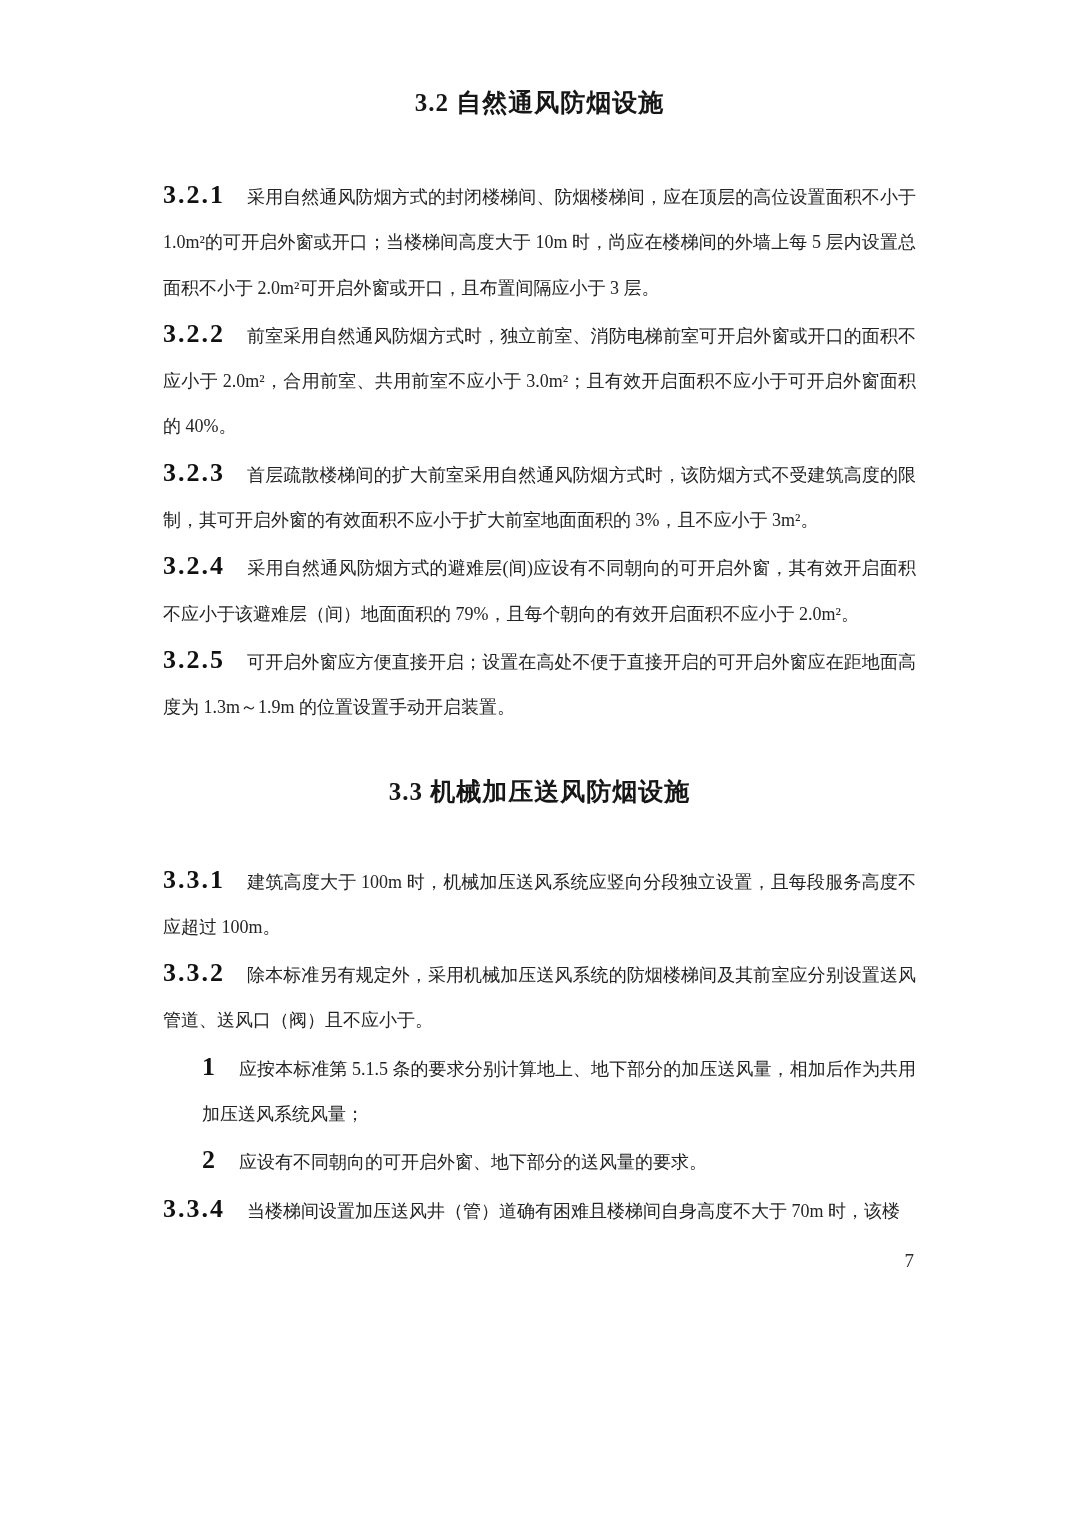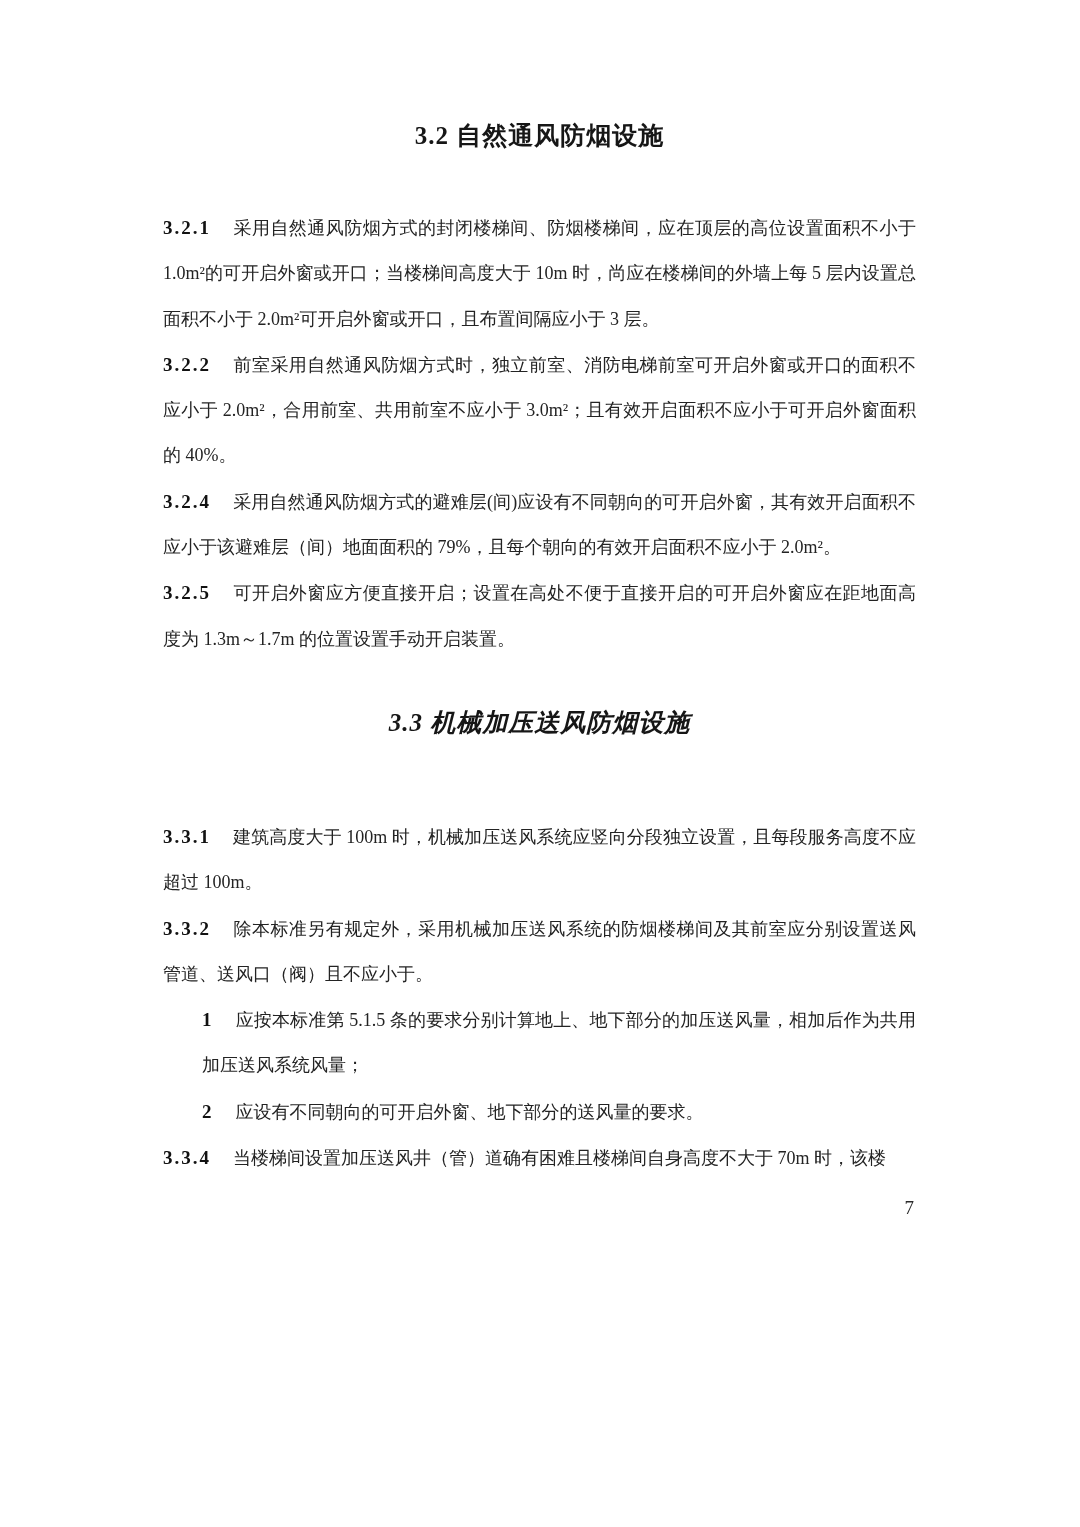--- a/index.html
+++ b/index.html
@@ -12,48 +12,47 @@
     height: 1527px;
     position: relative;
     color: #1f1f1f;
     font-family: "Liberation Serif", "DejaVu Serif", serif;
     overflow: hidden;
   }
   .page {
     box-sizing: border-box;
     width: 1080px;
     height: 1527px;
-    padding: 117px 164px 20px 163px;
+    padding: 84px 164px 20px 163px;
     background: #ffffff;
   }
   h2.section-heading {
     margin: 0 0 50px 0;
     font-size: 25px;
     line-height: 38px;
     font-weight: 700;
     text-align: center;
     color: #161616;
     letter-spacing: 1px;
   }
   h2.section-heading.second {
     margin-top: 42px;
-    margin-bottom: 72px;
-    font-style: italic;
+    margin-bottom: 46px;
   }
   p.clause {
     margin: 0;
     font-size: 18px;
     line-height: 45.3px;
     text-align: justify;
     text-justify: inter-ideograph;
     color: #232323;
   }
   p.clause .num {
     font-weight: 700;
-    font-size: 19px;
+    font-size: 26px;
     letter-spacing: 2px;
     margin-right: 22px;
     color: #111111;
     white-space: nowrap;
   }
   p.clause.sub {
     padding-left: 39px;
   }
   p.clause.sub .num {
     letter-spacing: 0;
@@ -77,27 +76,30 @@
     <h2 class="section-heading">3.2 自然通风防烟设施</h2>
 
     <p class="clause">
       <span class="num">3.2.1</span><span>采用自然通风防烟方式的封闭楼梯间、防烟楼梯间，应在顶层的高位设置面积不小于 1.0m²的可开启外窗或开口；当楼梯间高度大于 10m 时，尚应在楼梯间的外墙上每 5 层内设置总面积不小于 2.0m²可开启外窗或开口，且布置间隔应小于 3 层。</span>
     </p>
 
     <p class="clause">
       <span class="num">3.2.2</span><span>前室采用自然通风防烟方式时，独立前室、消防电梯前室可开启外窗或开口的面积不应小于 2.0m²，合用前室、共用前室不应小于 3.0m²；且有效开启面积不应小于可开启外窗面积的 40%。</span>
     </p>
 
+    <p class="clause">
+      <span class="num">3.2.3</span><span>首层疏散楼梯间的扩大前室采用自然通风防烟方式时，该防烟方式不受建筑高度的限制，其可开启外窗的有效面积不应小于扩大前室地面面积的 3%，且不应小于 3m²。</span>
+    </p>
 
     <p class="clause">
       <span class="num">3.2.4</span><span>采用自然通风防烟方式的避难层(间)应设有不同朝向的可开启外窗，其有效开启面积不应小于该避难层（间）地面面积的 79%，且每个朝向的有效开启面积不应小于 2.0m²。</span>
     </p>
 
     <p class="clause">
-      <span class="num">3.2.5</span><span>可开启外窗应方便直接开启；设置在高处不便于直接开启的可开启外窗应在距地面高度为 1.3m～1.7m 的位置设置手动开启装置。</span>
+      <span class="num">3.2.5</span><span>可开启外窗应方便直接开启；设置在高处不便于直接开启的可开启外窗应在距地面高度为 1.3m～1.9m 的位置设置手动开启装置。</span>
     </p>
 
   </section>
 
   <section>
     <h2 class="section-heading second">3.3 机械加压送风防烟设施</h2>
 
     <p class="clause">
       <span class="num">3.3.1</span><span>建筑高度大于 100m 时，机械加压送风系统应竖向分段独立设置，且每段服务高度不应超过 100m。</span>
     </p>

